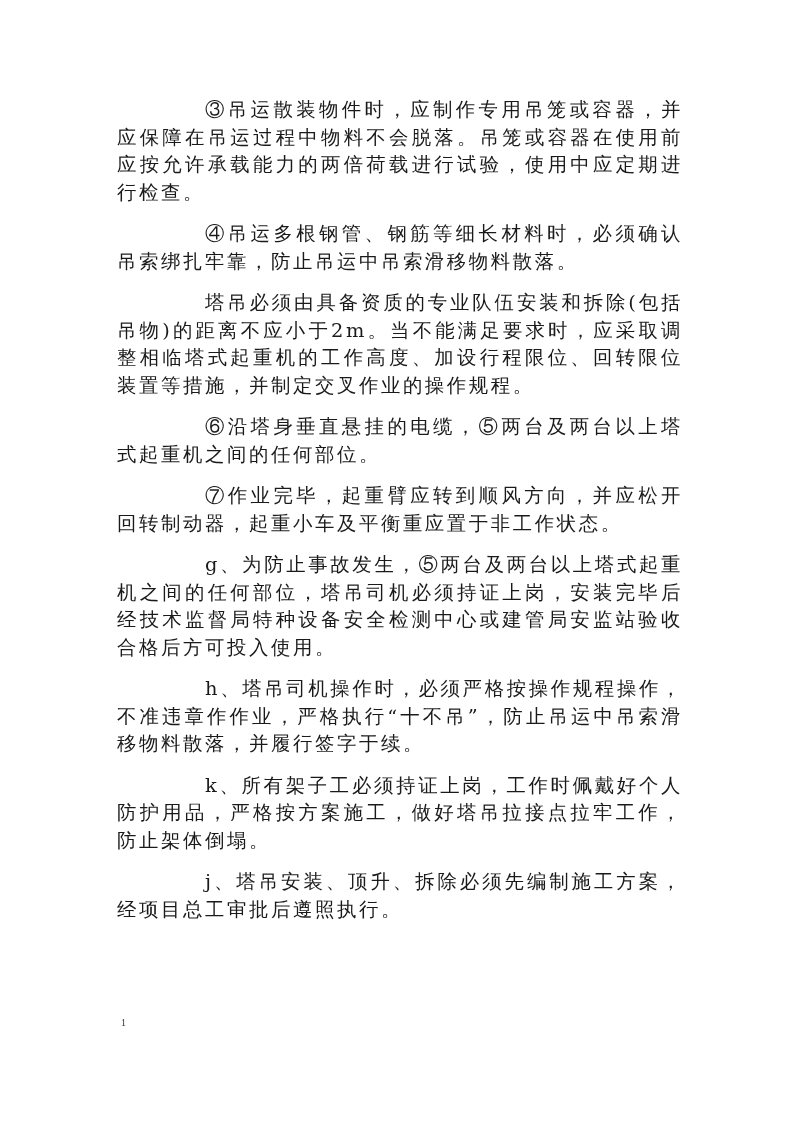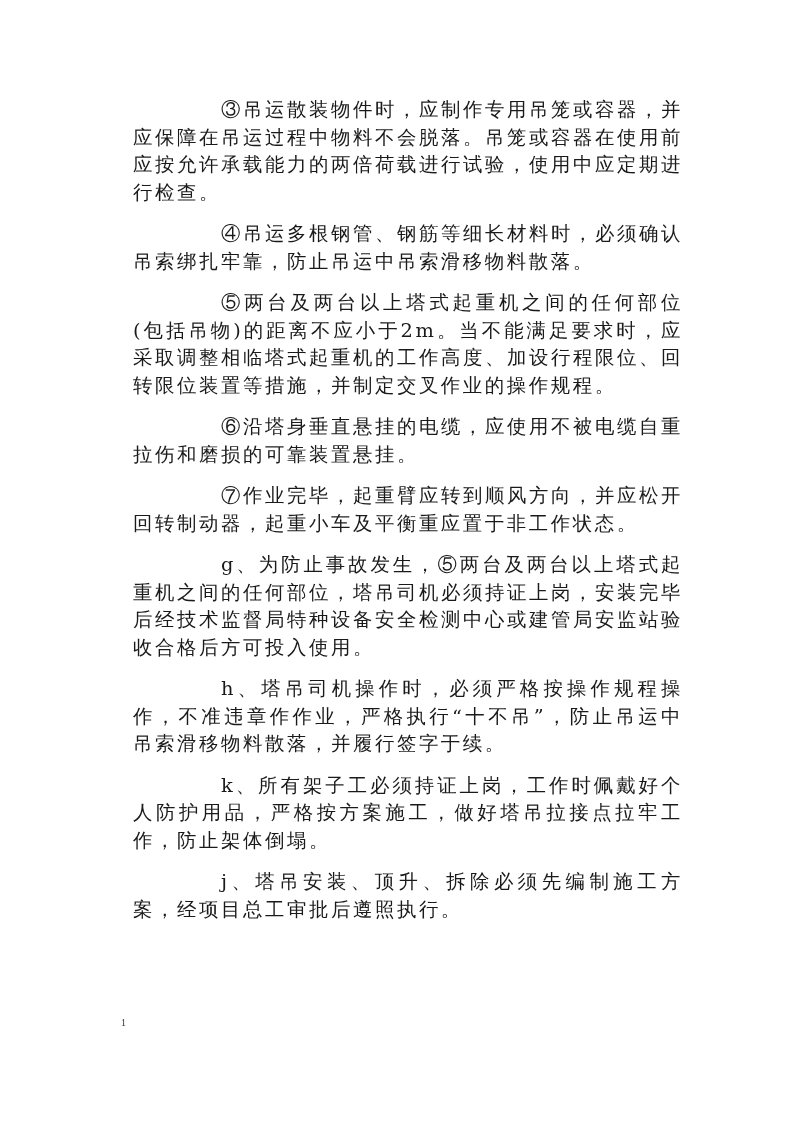--- a/index.html
+++ b/index.html
@@ -9,42 +9,42 @@
       left: 117px;
       top: 96px;
       width: 566px;
       font-family: "DejaVu Serif", "Liberation Serif", serif;
       font-size: 19.4px;
       line-height: 27.5px;
       color: #1a1a1a;
       letter-spacing: 2.6px;
     }
     .para {
-      margin: 0 0 14px 16px;
+      margin: 0 0 14px 0;
       text-indent: 88px;
       text-align: justify;
       word-break: break-all;
     }
     .page-number {
       position: absolute;
       left: 121px;
       top: 1017px;
       font-family: "Liberation Serif", serif;
       font-size: 10px;
       color: #333333;
     }
   </style>
 </head>
 <body>
 
 <div class="page">
   <p class="para">③吊运散装物件时，应制作专用吊笼或容器，并应保障在吊运过程中物料不会脱落。吊笼或容器在使用前应按允许承载能力的两倍荷载进行试验，使用中应定期进行检查。</p>
   <p class="para">④吊运多根钢管、钢筋等细长材料时，必须确认吊索绑扎牢靠，防止吊运中吊索滑移物料散落。</p>
-  <p class="para">⑤两台及两台以上塔式起重机之间的任何部位(包括吊物)的距离不应小于2m。当不能满足要求时，应采取调整相临塔式起重机的工作高度、加设行程限位、回转限位装置等措施，并制定交叉作业的操作规程。</p>
-  <p class="para">⑥沿塔身垂直悬挂的电缆，应使用不被电缆自重拉伤和磨损的可靠装置悬挂。</p>
+  <p class="para">塔吊必须由具备资质的专业队伍安装和拆除(包括吊物)的距离不应小于2m。当不能满足要求时，应采取调整相临塔式起重机的工作高度、加设行程限位、回转限位装置等措施，并制定交叉作业的操作规程。</p>
+  <p class="para">⑥沿塔身垂直悬挂的电缆，⑤两台及两台以上塔式起重机之间的任何部位。</p>
   <p class="para">⑦作业完毕，起重臂应转到顺风方向，并应松开回转制动器，起重小车及平衡重应置于非工作状态。</p>
   <p class="para">g、为防止事故发生，⑤两台及两台以上塔式起重机之间的任何部位，塔吊司机必须持证上岗，安装完毕后经技术监督局特种设备安全检测中心或建管局安监站验收合格后方可投入使用。</p>
   <p class="para">h、塔吊司机操作时，必须严格按操作规程操作，不准违章作作业，严格执行“十不吊”，防止吊运中吊索滑移物料散落，并履行签字于续。</p>
   <p class="para">k、所有架子工必须持证上岗，工作时佩戴好个人防护用品，严格按方案施工，做好塔吊拉接点拉牢工作，防止架体倒塌。</p>
   <p class="para">j、塔吊安装、顶升、拆除必须先编制施工方案，经项目总工审批后遵照执行。</p>
 </div>
 
 <div class="page-number">1</div>
 
 </body></html>

